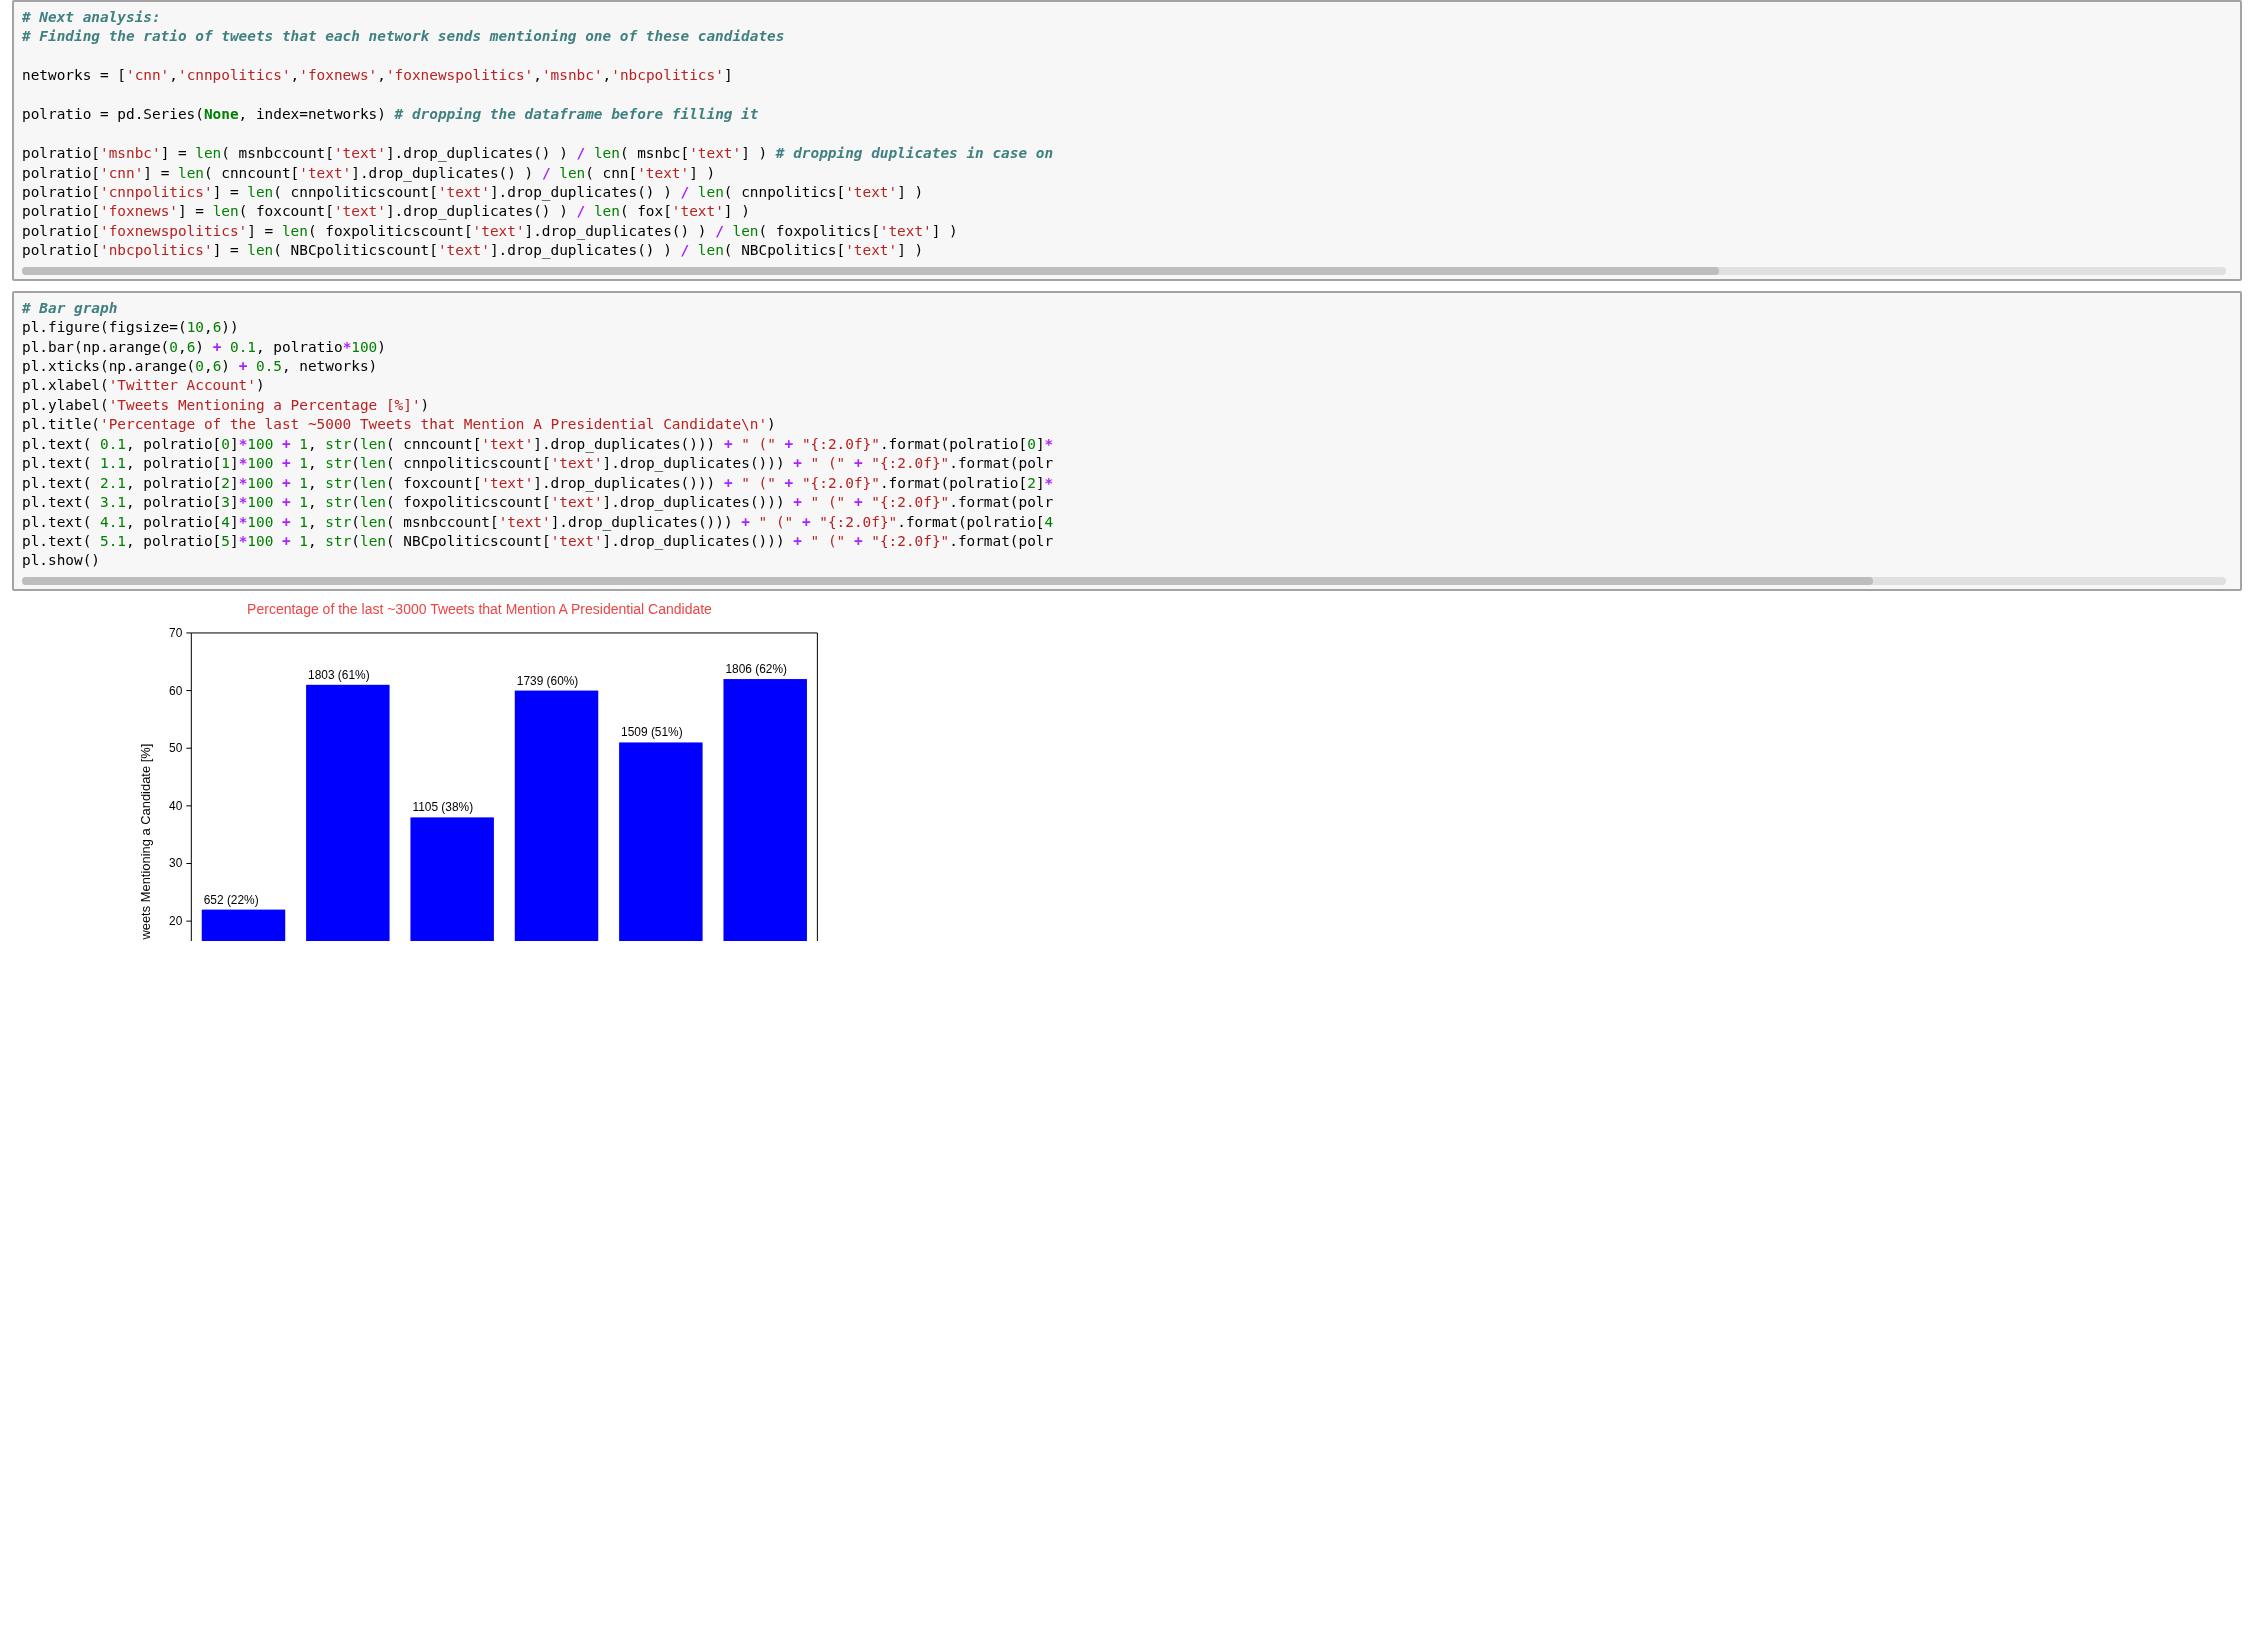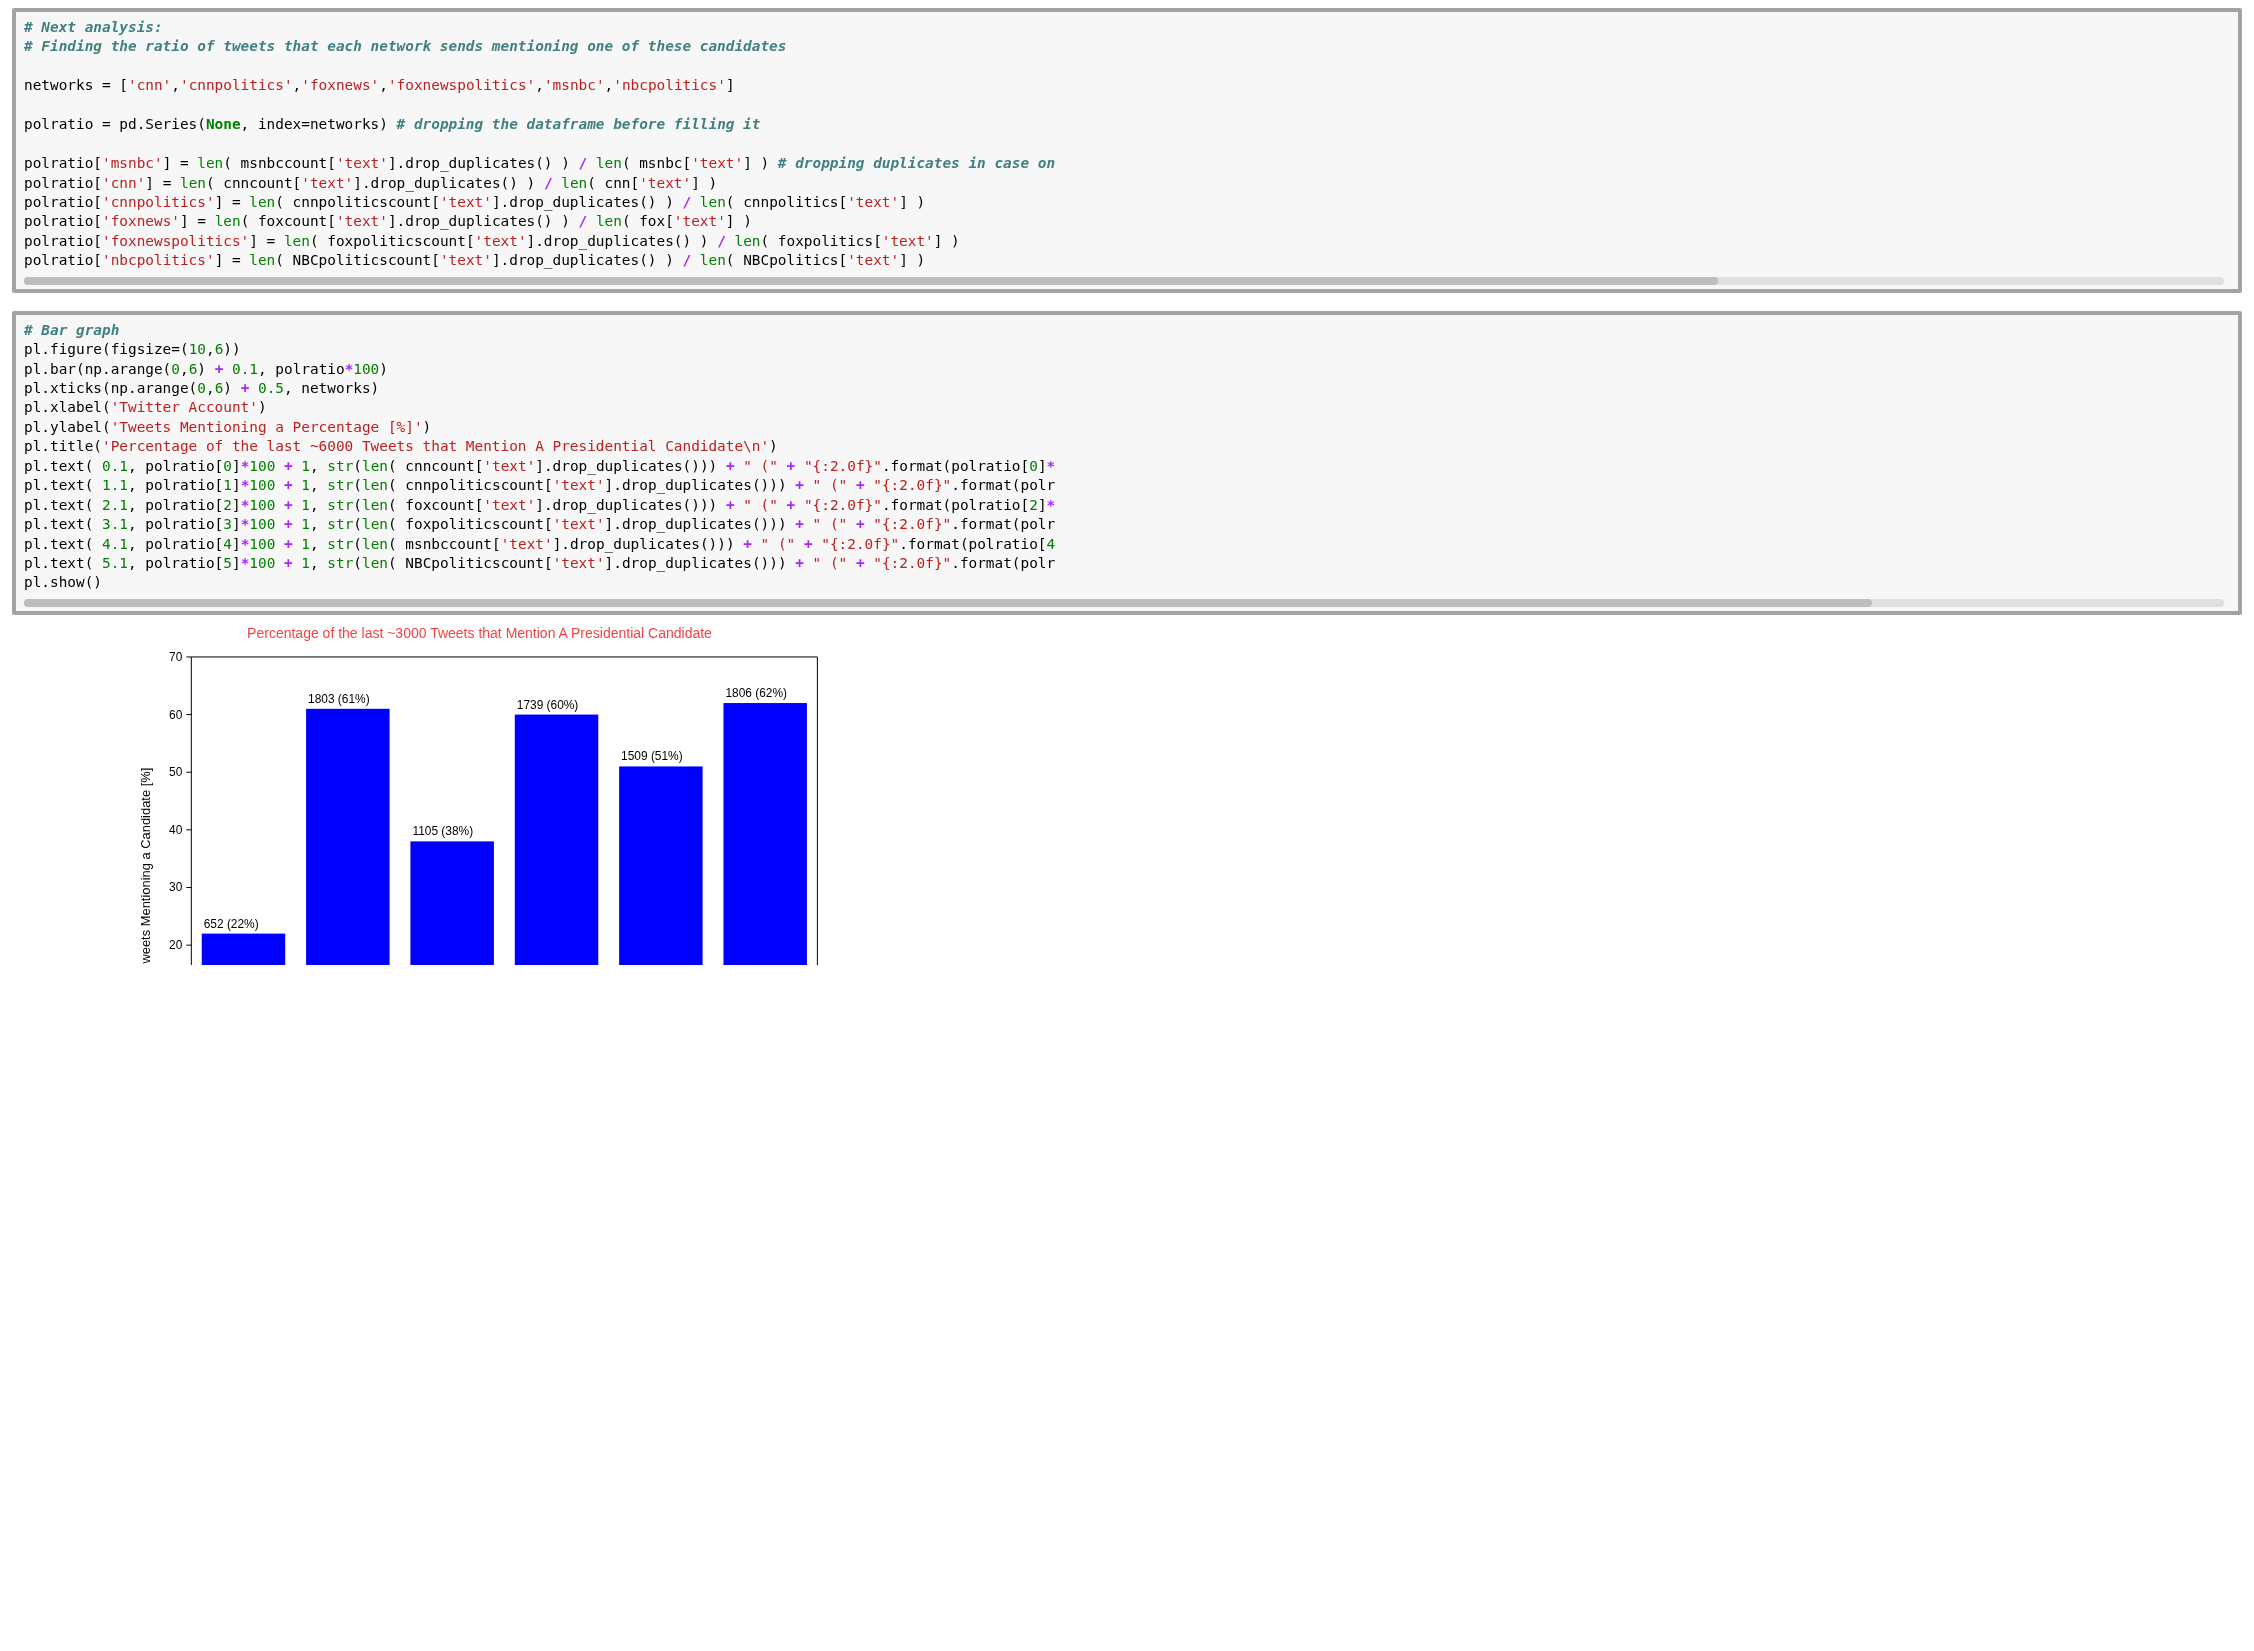--- a/index.html
+++ b/index.html
@@ -22,27 +22,26 @@
     flex: 0 0 111px;
     text-align: right;
     padding: 6px 8px 0 0;
     font-family: "Menlo", "Monaco", "DejaVu Sans Mono", "Consolas", monospace;
     font-size: 14.4px;
     color: #303f9f;
   }
   .prompt .in-label { color: #303f9f; font-weight: bold;}
   .input-area {
     flex: 1;
-    border: 4px solid #a3a3a3;
+    border: 2px solid #a3a3a3;
     border-radius: 2px;
     background: #f7f7f7;
     padding: 6px 14px 4px 8px;
     overflow: hidden;
     position: relative;
-    margin-top: 8px;
   }
   pre.code {
     margin: 0;
     font-family: "Menlo", "Monaco", "DejaVu Sans Mono", "Consolas", monospace;
     font-size: 14.4px;
     line-height: 1.35;
     white-space: pre;
     overflow-x: hidden;
   }
   .hscroll {
@@ -121,21 +120,21 @@
   </div>
 
   <div class="cell">
     <div class="input-area">
       <pre class="code" id="code2"><span class="c-comment"># Bar graph</span>
 pl.figure(figsize=(<span class="c-number">10</span>,<span class="c-number">6</span>))
 pl.bar(np.arange(<span class="c-number">0</span>,<span class="c-number">6</span>) <span class="c-op">+</span> <span class="c-number">0.1</span>, polratio<span class="c-op">*</span><span class="c-number">100</span>)
 pl.xticks(np.arange(<span class="c-number">0</span>,<span class="c-number">6</span>) <span class="c-op">+</span> <span class="c-number">0.5</span>, networks)
 pl.xlabel(<span class="c-string">'Twitter Account'</span>)
 pl.ylabel(<span class="c-string">'Tweets Mentioning a Percentage [%]'</span>)
-pl.title(<span class="c-string">'Percentage of the last ~6000 Tweets that Mention A Presidential Candidate\n'</span>)
+pl.title(<span class="c-string">'Percentage of the last ~5000 Tweets that Mention A Presidential Candidate\n'</span>)
 pl.text( <span class="c-number">0.1</span>, polratio[<span class="c-number">0</span>]<span class="c-op">*</span><span class="c-number">100</span> <span class="c-op">+</span> <span class="c-number">1</span>, <span class="c-builtin">str</span>(<span class="c-builtin">len</span>( cnncount[<span class="c-string">'text'</span>].drop_duplicates())) <span class="c-op">+</span> <span class="c-string">" ("</span> <span class="c-op">+</span> <span class="c-string">"{:2.0f}"</span>.format(polratio[<span class="c-number">0</span>]<span class="c-op">*</span>
 pl.text( <span class="c-number">1.1</span>, polratio[<span class="c-number">1</span>]<span class="c-op">*</span><span class="c-number">100</span> <span class="c-op">+</span> <span class="c-number">1</span>, <span class="c-builtin">str</span>(<span class="c-builtin">len</span>( cnnpoliticscount[<span class="c-string">'text'</span>].drop_duplicates())) <span class="c-op">+</span> <span class="c-string">" ("</span> <span class="c-op">+</span> <span class="c-string">"{:2.0f}"</span>.format(polr
 pl.text( <span class="c-number">2.1</span>, polratio[<span class="c-number">2</span>]<span class="c-op">*</span><span class="c-number">100</span> <span class="c-op">+</span> <span class="c-number">1</span>, <span class="c-builtin">str</span>(<span class="c-builtin">len</span>( foxcount[<span class="c-string">'text'</span>].drop_duplicates())) <span class="c-op">+</span> <span class="c-string">" ("</span> <span class="c-op">+</span> <span class="c-string">"{:2.0f}"</span>.format(polratio[<span class="c-number">2</span>]<span class="c-op">*</span>
 pl.text( <span class="c-number">3.1</span>, polratio[<span class="c-number">3</span>]<span class="c-op">*</span><span class="c-number">100</span> <span class="c-op">+</span> <span class="c-number">1</span>, <span class="c-builtin">str</span>(<span class="c-builtin">len</span>( foxpoliticscount[<span class="c-string">'text'</span>].drop_duplicates())) <span class="c-op">+</span> <span class="c-string">" ("</span> <span class="c-op">+</span> <span class="c-string">"{:2.0f}"</span>.format(polr
 pl.text( <span class="c-number">4.1</span>, polratio[<span class="c-number">4</span>]<span class="c-op">*</span><span class="c-number">100</span> <span class="c-op">+</span> <span class="c-number">1</span>, <span class="c-builtin">str</span>(<span class="c-builtin">len</span>( msnbccount[<span class="c-string">'text'</span>].drop_duplicates())) <span class="c-op">+</span> <span class="c-string">" ("</span> <span class="c-op">+</span> <span class="c-string">"{:2.0f}"</span>.format(polratio[<span class="c-number">4</span>
 pl.text( <span class="c-number">5.1</span>, polratio[<span class="c-number">5</span>]<span class="c-op">*</span><span class="c-number">100</span> <span class="c-op">+</span> <span class="c-number">1</span>, <span class="c-builtin">str</span>(<span class="c-builtin">len</span>( NBCpoliticscount[<span class="c-string">'text'</span>].drop_duplicates())) <span class="c-op">+</span> <span class="c-string">" ("</span> <span class="c-op">+</span> <span class="c-string">"{:2.0f}"</span>.format(polr
 pl.show()</pre>
       <div class="hscroll">
         <div class="thumb" id="thumb2" style="width: 84%;"></div>
       </div>

